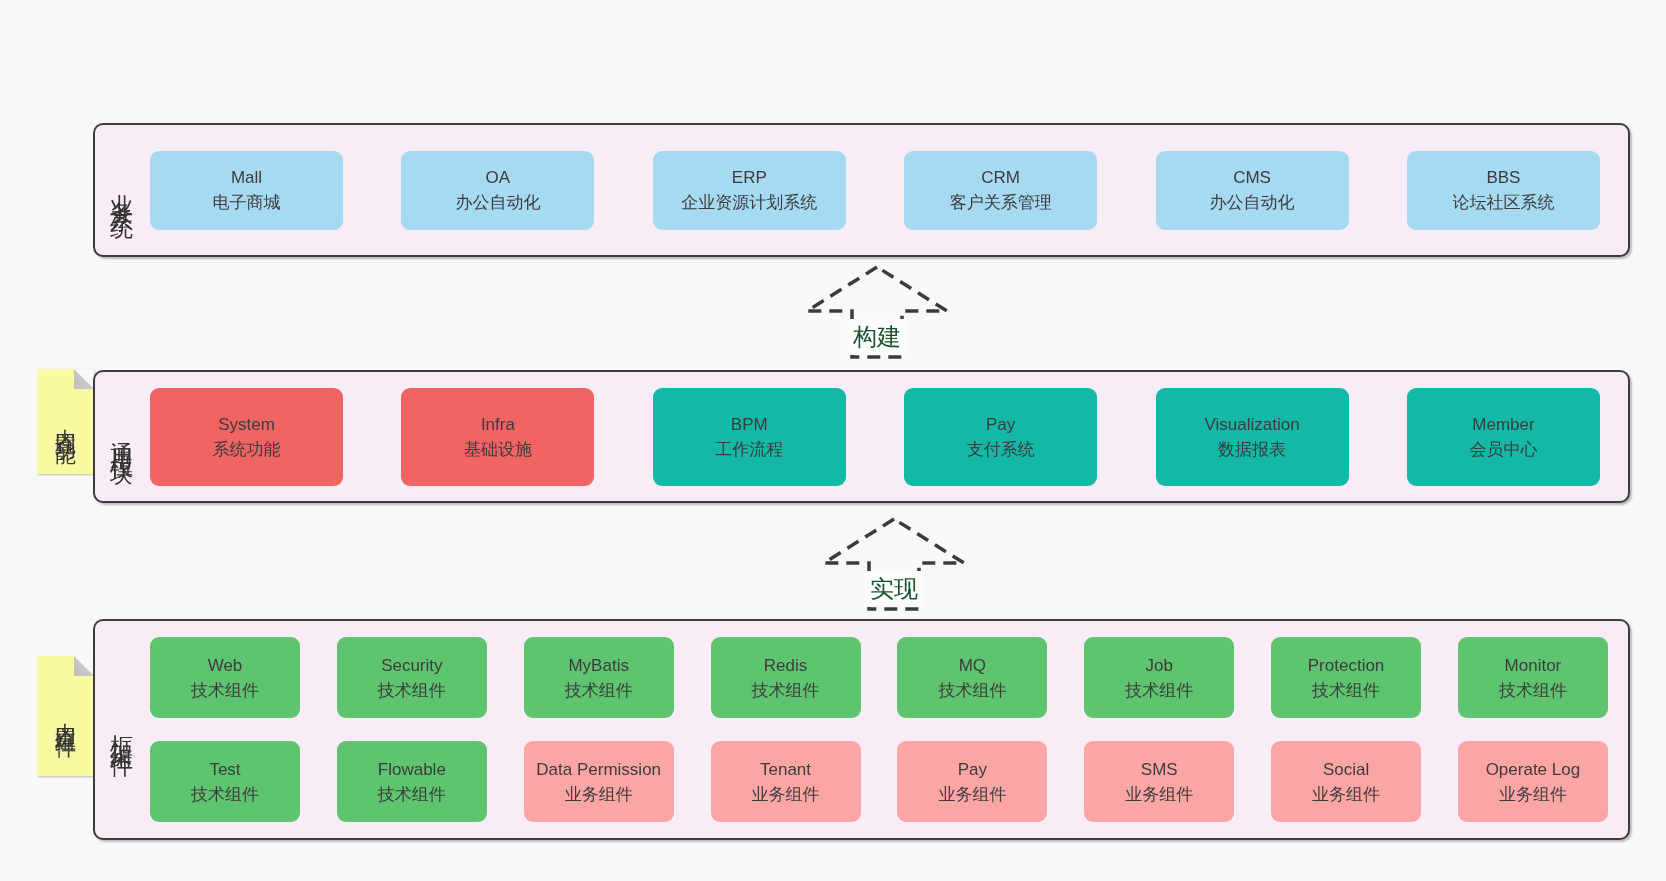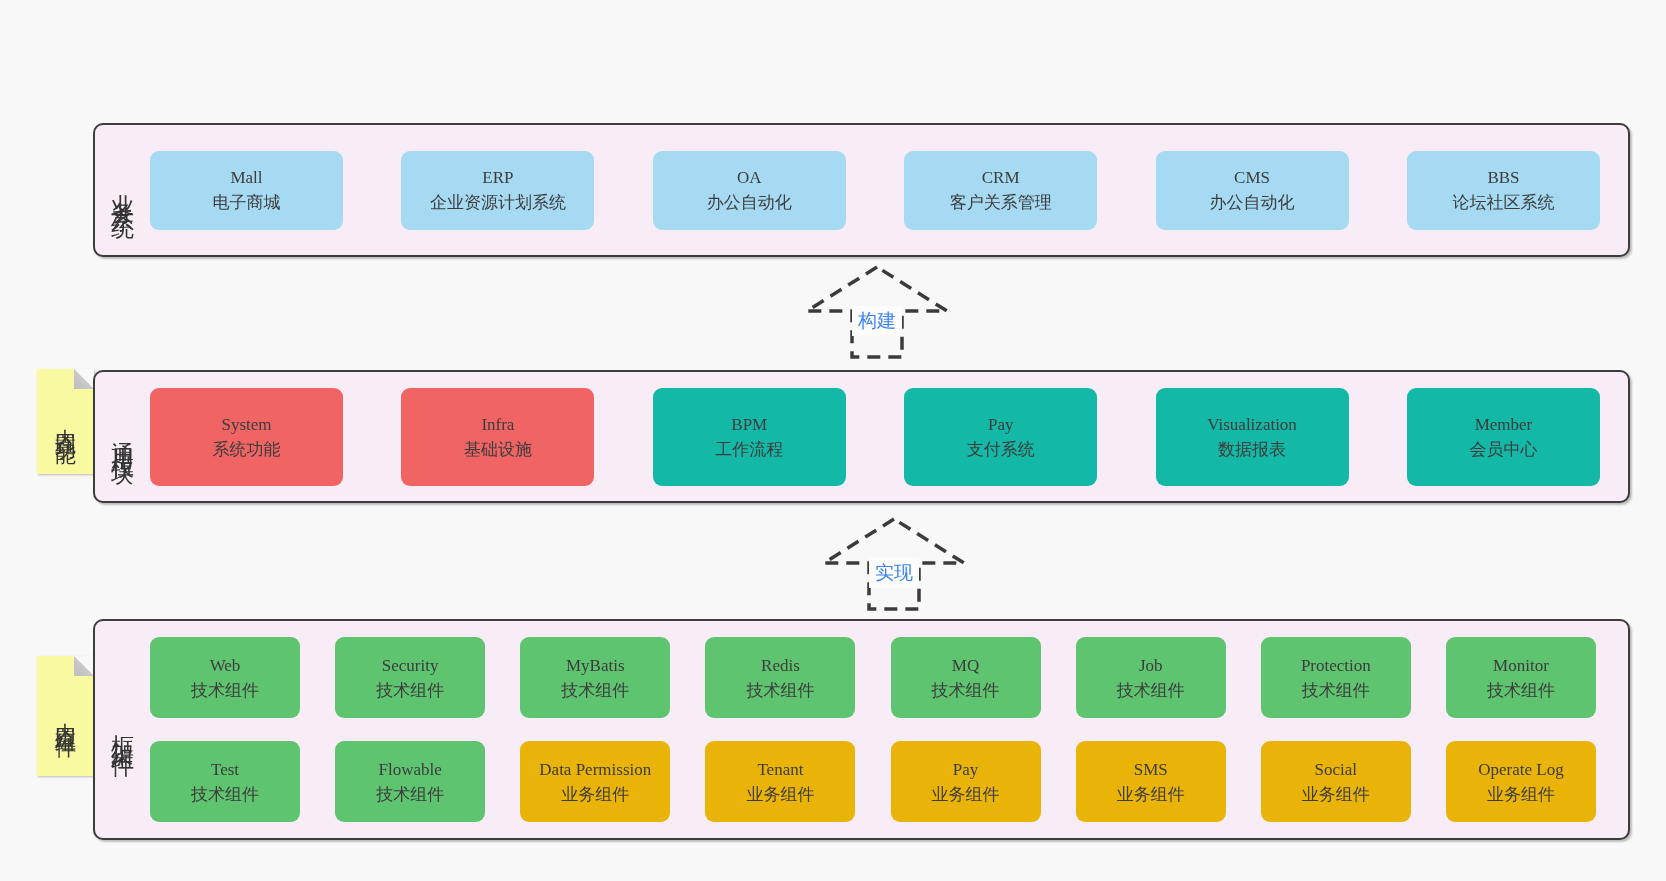--- a/index.html
+++ b/index.html
@@ -15,42 +15,41 @@
   .panel {
     position: absolute;
     left: 93px; width: 1537px;
     background: #f8edf6;
     border: 2px solid #3c3c3c;
     border-radius: 10px;
     box-sizing: border-box;
     display: flex;
     z-index: 2;
     box-shadow: 2px 2px 2px rgba(80,80,80,0.35);
-    font-family: Liberation Serif, serif;
   }
   #panel-business   { top: 123px; height: 134px; }
   #panel-modules    { top: 370px; height: 133px; }
   #panel-components { top: 619px; height: 221px; }
 
   .side-label {
     flex: 0 0 55px;
     display: flex; align-items: center; justify-content: center;
     writing-mode: vertical-rl; text-orientation: upright;
     font-size: 23px; color: #333; letter-spacing: 7px;
   }
 
   .boxes {
     flex: 1;
     display: flex; align-items: center; justify-content: space-between;
     padding: 0 28px 0 0;
   }
   .boxes-col {
     flex: 1;
     display: flex; flex-direction: column; justify-content: center;
-    gap: 23px; padding-right: 32px;
+    gap: 23px; padding-right: 20px;
   }
   .boxes-row { display: flex; justify-content: space-between; }
 
   
   .box {
     border-radius: 9px;
     display: flex; flex-direction: column;
     align-items: center; justify-content: center;
     text-align: center;
     box-sizing: border-box;
@@ -59,21 +58,21 @@
   #panel-business .box   { flex: 0 0 193px; height: 79px; }
   #panel-modules .box    { flex: 0 0 193px; height: 98px; }
   #panel-components .box { flex: 0 0 150px; height: 81px; }
 
   .bname, .bdesc { font-size: 17px; line-height: 25px; color: #3c3c3c; }
 
   .blue        { background: #a6d9f2; }
   .red         { background: #f06464; }
   .pink        { background: #14b8a6; }
   .green       { background: #5ec46f; }
-  .green-light { background: #eab308; }
+  .green-light { background: #fca5a5; }
 
   
   .sticky {
     position: absolute;
     left: 37px; width: 57px;
     background: #f9f9a2;
     display: flex; align-items: center; justify-content: center;
     writing-mode: vertical-rl; text-orientation: upright;
     font-size: 21px; color: #333; letter-spacing: 5px;
     z-index: 1;
@@ -87,50 +86,50 @@
   }
   #sticky-functions  { top: 369px; height: 105px; }
   #sticky-components { top: 656px; height: 120px; }
 
   
   .arrow { position: absolute; width: 146px; height: 96px; z-index: 1; }
   #arrow-build     { left: 804px; top: 264px; }
   #arrow-implement { left: 821px; top: 516px; }
   .arrow svg { display: block; width: 146px; height: 96px; }
   .arrow-label {
-    position: absolute; left: 50%; top: 42px;
+    position: absolute; left: 50%; top: 55px;
     transform: translateX(-50%);
     background: #fcfcfc;
     padding: 2px 6px;
-    font-size: 19px; color: #3b82f6;
+    font-size: 24px; color: #14532d;
     white-space: nowrap;
   }
 </style>
 </head>
 <body>
 
 <div class="stage">
 
   <div class="sticky" id="sticky-functions">内置功能</div>
   <div class="sticky" id="sticky-components">内置组件</div>
 
   <div class="panel" id="panel-business">
     <div class="side-label">业务系统</div>
     <div class="boxes">
       <div class="box blue">
         <div class="bname">Mall</div>
         <div class="bdesc">电子商城</div>
       </div>
       <div class="box blue">
+        <div class="bname">OA</div>
+        <div class="bdesc">办公自动化</div>
+      </div>
+      <div class="box blue">
         <div class="bname">ERP</div>
         <div class="bdesc">企业资源计划系统</div>
-      </div>
-      <div class="box blue">
-        <div class="bname">OA</div>
-        <div class="bdesc">办公自动化</div>
       </div>
       <div class="box blue">
         <div class="bname">CRM</div>
         <div class="bdesc">客户关系管理</div>
       </div>
       <div class="box blue">
         <div class="bname">CMS</div>
         <div class="bdesc">办公自动化</div>
       </div>
       <div class="box blue">

